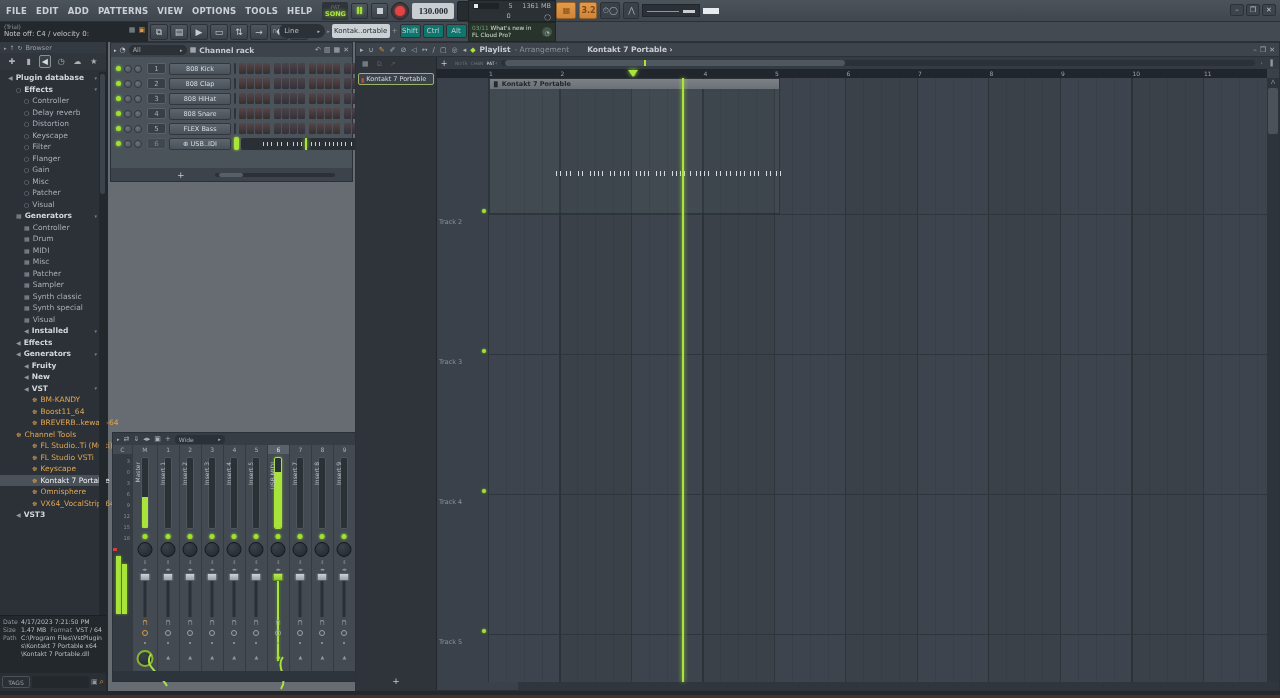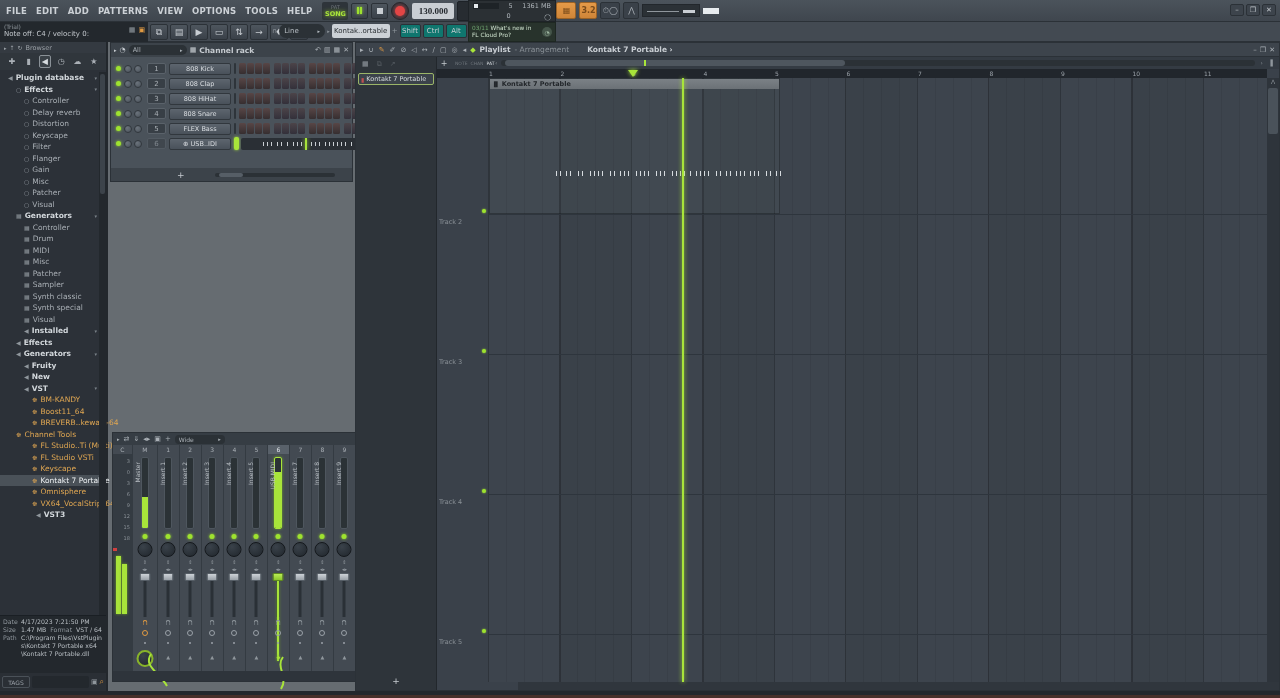--- a/index.html
+++ b/index.html
@@ -539,21 +539,21 @@
         <span>Kontakt 7 Portable</span>
       </div>
       <div class="tree-row orange" style="padding-left: 32px;">
         <span class="ticon">☸</span>
         <span>Omnisphere</span>
       </div>
       <div class="tree-row orange" style="padding-left: 32px;">
         <span class="ticon">☸</span>
         <span>VX64_VocalStrip_64</span>
       </div>
-      <div class="tree-row bold" style="padding-left: 36px;">
+      <div class="tree-row bold" style="padding-left: 16px;">
         <span class="ticon">◀</span>
         <span>VST3</span>
       </div>
     </div>
   <div class="br-scroll">
       <i></i>
     </div>
   <div class="info-panel">
     <div class="info-row">
         <span class="info-lab">Date</span>

